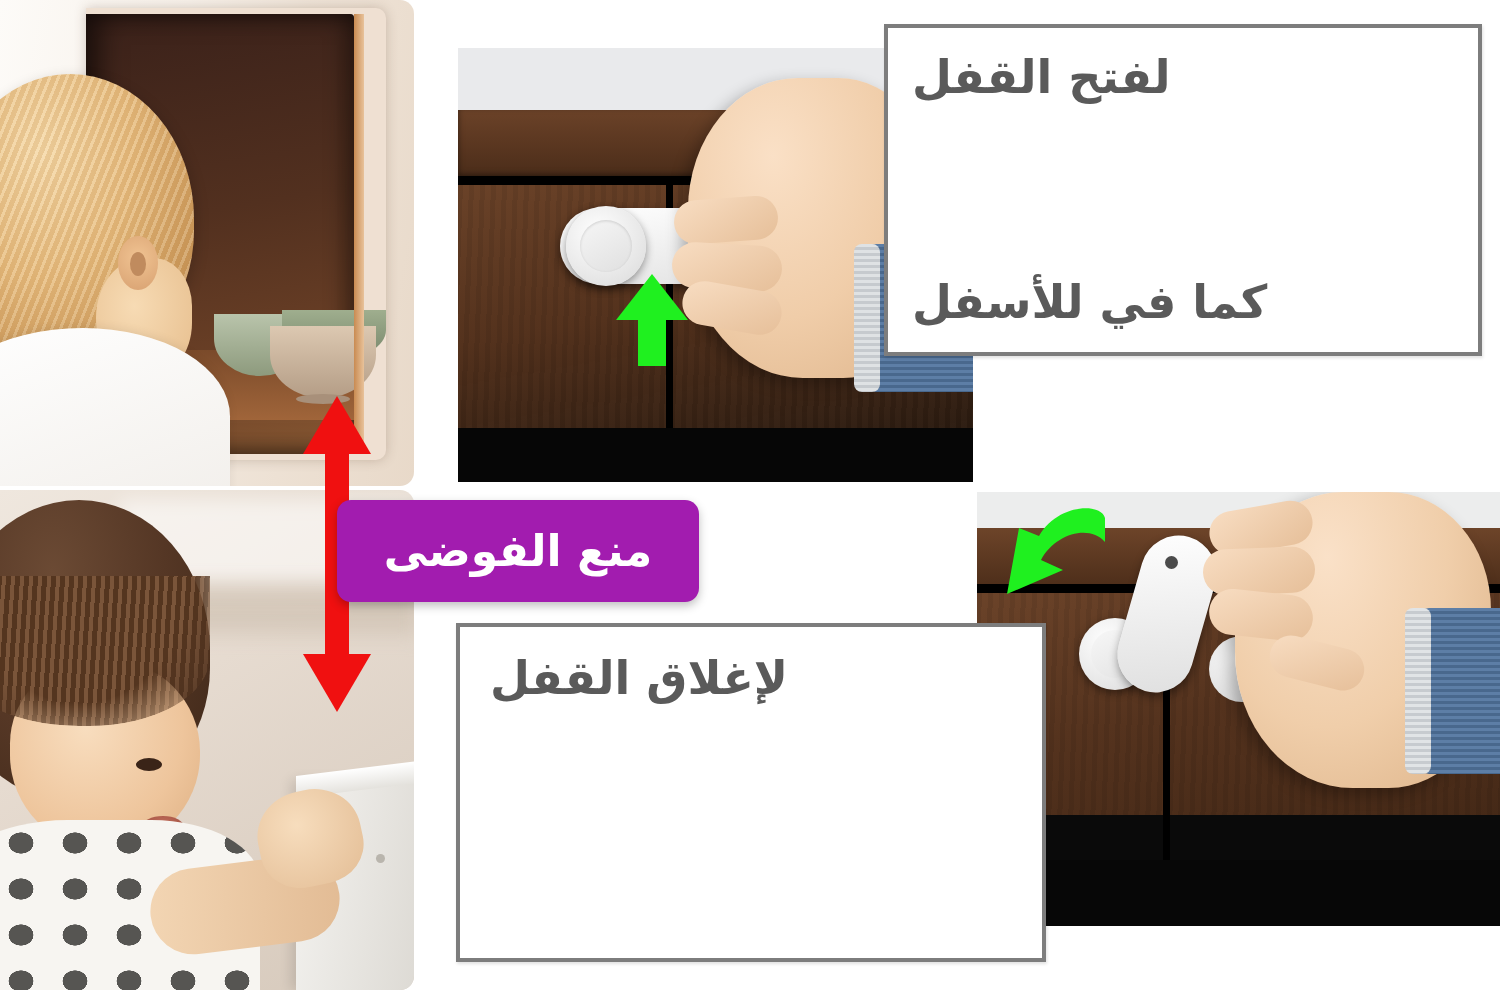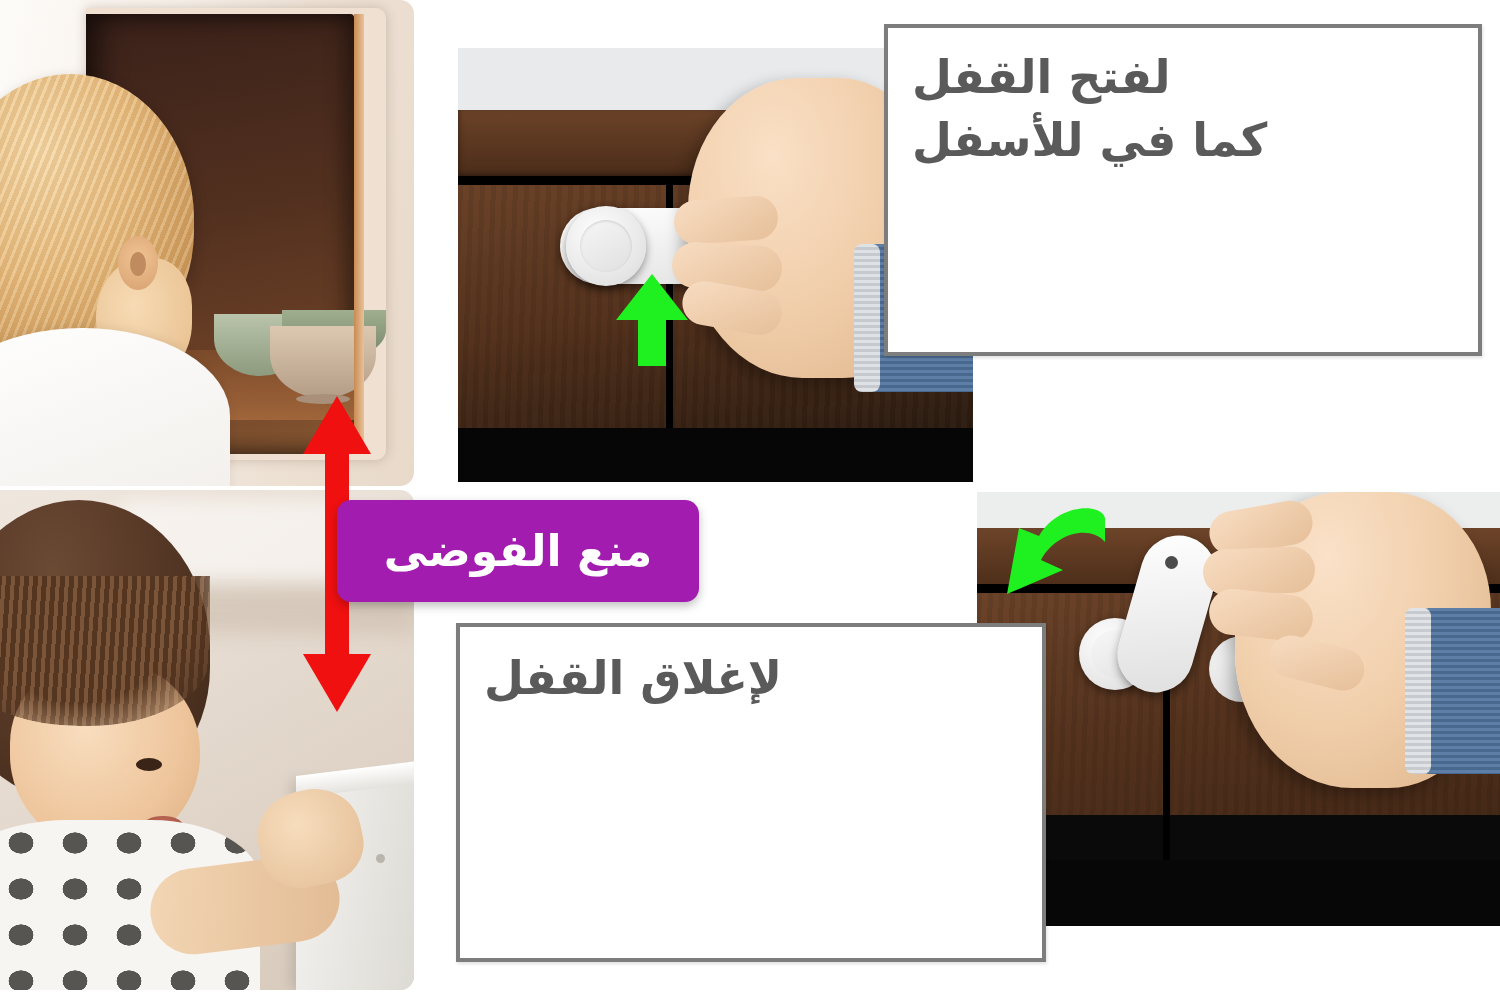--- a/index.html
+++ b/index.html
@@ -153,29 +153,29 @@
   
   #badge-prevent-mess{position:absolute;left:337px;top:500px;width:362px;height:102px;
      background:#a21caf;border-radius:14px;box-shadow:0 4px 10px rgba(0,0,0,.25);
      display:flex;align-items:center;justify-content:center;}
   #badge-prevent-mess .badge-text{color:#ffffff;font-size:44px;font-weight:bold;
      direction:rtl;letter-spacing:1px;line-height:1;}
 
   
   .text-frame{position:absolute;background:#ffffff;border:4px solid #7d7d7d;
      box-shadow:1px 2px 3px rgba(0,0,0,.12);
-     display:flex;flex-direction:column;align-items:flex-end;justify-content:flex-start;
+     display:flex;flex-direction:column;align-items:flex-end;justify-content:space-between;
      direction:rtl;box-sizing:border-box;}
   .text-frame .line{color:#5a5a5a;font-weight:bold;text-align:right;white-space:nowrap;
      text-shadow:1px 1px 0 rgba(255,255,255,.9);}
 
   #text-frame-open{left:884px;top:24px;width:598px;height:332px;padding:18px 44px 18px 24px;}
   #text-frame-open .line{font-size:46px;line-height:1.38;}
 
-  #text-frame-close{left:456px;top:623px;width:590px;height:339px;padding:18px 50px 18px 24px;}
+  #text-frame-close{left:456px;top:623px;width:590px;height:339px;padding:18px 50px 18px 30px;}
   #text-frame-close .line{font-size:46px;line-height:1.46;}
   #text-frame-close{align-items:flex-end;}
 
   
   #arrow-up-green{position:absolute;left:616px;top:274px;width:72px;height:92px;}
   #arrow-up-green .g-head{position:absolute;left:0;top:0;width:0;height:0;
      border-left:36px solid transparent;border-right:36px solid transparent;border-bottom:46px solid #1ff01f;}
   #arrow-up-green .g-shaft{position:absolute;left:22px;top:42px;width:28px;height:50px;background:#1ff01f;}
 
   #arrow-curve-green{position:absolute;left:997px;top:508px;width:118px;height:98px;}

